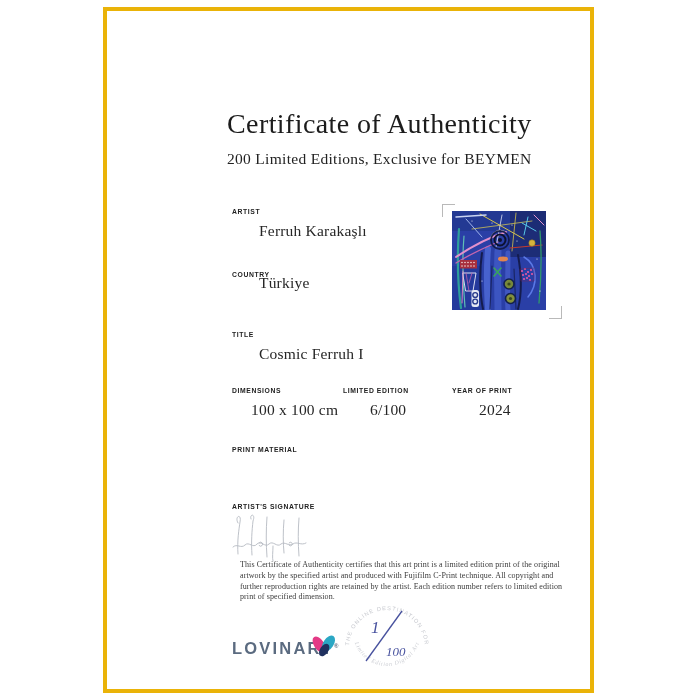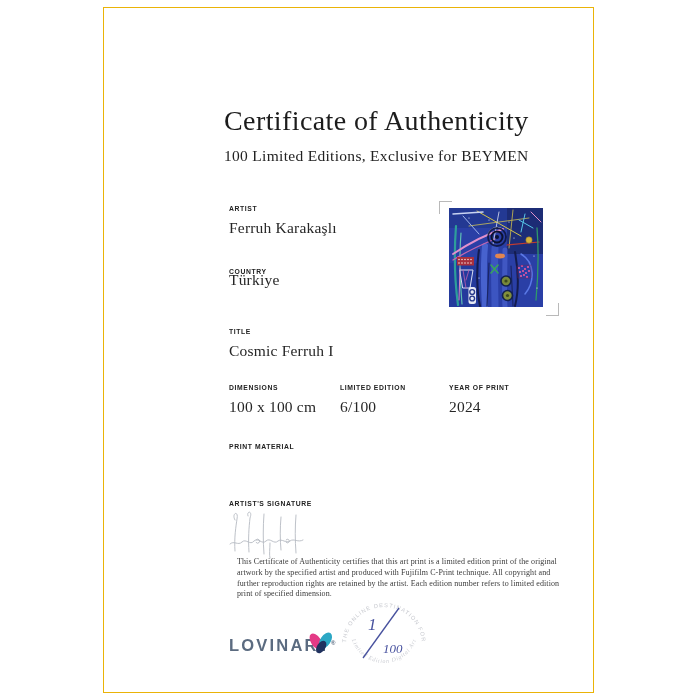--- a/index.html
+++ b/index.html
@@ -1,70 +1,70 @@
 <!DOCTYPE html>
 <html><head>
 <meta charset="utf-8">
 <style>
   * { margin:0; padding:0; box-sizing:border-box; }
   html,body { width:700px; height:700px; background:#ffffff; font-family:"Liberation Sans", sans-serif; }
   .canvas { position:relative; width:700px; height:700px; background:#ffffff; overflow:hidden; }
   .page {
     position:absolute; left:103px; top:7px; width:491px; height:686px;
-    background:#ffffff; border:1px solid #eab308;
+    background:#ffffff; border:4px solid #eab308;
   }
   .abs { position:absolute; }
   .cert-title {
     font-family:"Liberation Serif", serif; font-size:28px; color:#1c1c1c;
     letter-spacing:0.4px; white-space:nowrap;
   }
   .cert-subtitle {
     font-family:"Liberation Serif", serif; font-size:15.5px; color:#222222;
     letter-spacing:0.3px; white-space:nowrap;
   }
   .label {
     font-family:"Liberation Sans", sans-serif; font-size:6.8px; font-weight:bold;
     letter-spacing:0.6px; color:#222222; text-transform:uppercase; white-space:nowrap;
   }
   .value {
     font-family:"Liberation Serif", serif; font-size:15.5px; color:#262626;
-    letter-spacing:0.2px; white-space:nowrap;
+    letter-spacing:0.2px; white-space:nowrap;margin-left:27px;
   }
   .legal {
     font-family:"Liberation Serif", serif; font-size:8px; line-height:10.8px;
     color:#3a3a3a; width:330px; letter-spacing:0.1px;
   }
   .brand {
     font-family:"Liberation Sans", sans-serif; font-size:16.5px; font-weight:bold;
     letter-spacing:2.2px; color:#5b6b80; white-space:nowrap;
   }
   .brand sup { font-size:6px; letter-spacing:0; }
   .bracket-tl { width:13px; height:13px; border-top:1px solid #b9b9b9; border-left:1px solid #b9b9b9; }
   .bracket-br { width:13px; height:13px; border-bottom:1px solid #b9b9b9; border-right:1px solid #b9b9b9; }
 </style>
 </head>
 <body>
 
 <div class="canvas">
   <div class="page">
 
     <div class="abs cert-title" style="left:120px; top:97px;">Certificate of Authenticity</div>
-    <div class="abs cert-subtitle" style="left:120px; top:139px;">100 Limited Editions, Exclusive for BEYMEN</div>
+    <div class="abs cert-subtitle" style="left:120px; top:139px;">200 Limited Editions, Exclusive for BEYMEN</div>
 
     <div class="abs label" style="left:125px; top:197px;">ARTIST</div>
     <div class="abs value" style="left:125px; top:211px;">Ferruh Karakaşlı</div>
 
     <div class="abs label" style="left:125px; top:260px;">COUNTRY</div>
     <div class="abs value" style="left:125px; top:263px;">Türkiye</div>
 
     <div class="abs label" style="left:125px; top:320px;">TITLE</div>
     <div class="abs value" style="left:125px; top:334px;">Cosmic Ferruh I</div>
 
     <div class="abs label" style="left:125px; top:376px;">DIMENSIONS</div>
-    <div class="abs value" style="left:125px; top:390px;">100 x 100 cm</div>
+    <div class="abs value" style="left:117px; top:390px;">100 x 100 cm</div>
 
     <div class="abs label" style="left:236px; top:376px;">LIMITED EDITION</div>
     <div class="abs value" style="left:236px; top:390px;">6/100</div>
 
     <div class="abs label" style="left:345px; top:376px;">YEAR OF PRINT</div>
     <div class="abs value" style="left:345px; top:390px;text-align:center;">2024</div>
 
     <div class="abs label" style="left:125px; top:435px;">PRINT MATERIAL</div>
 
     <div class="abs label" style="left:125px; top:492px;">ARTIST'S SIGNATURE</div>

